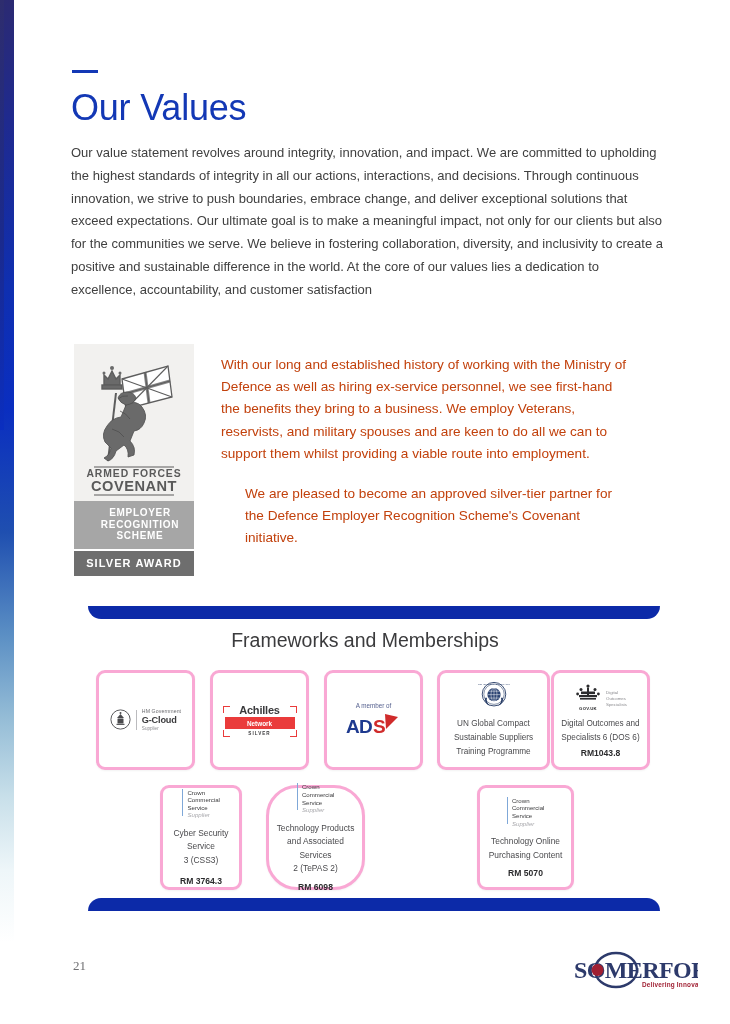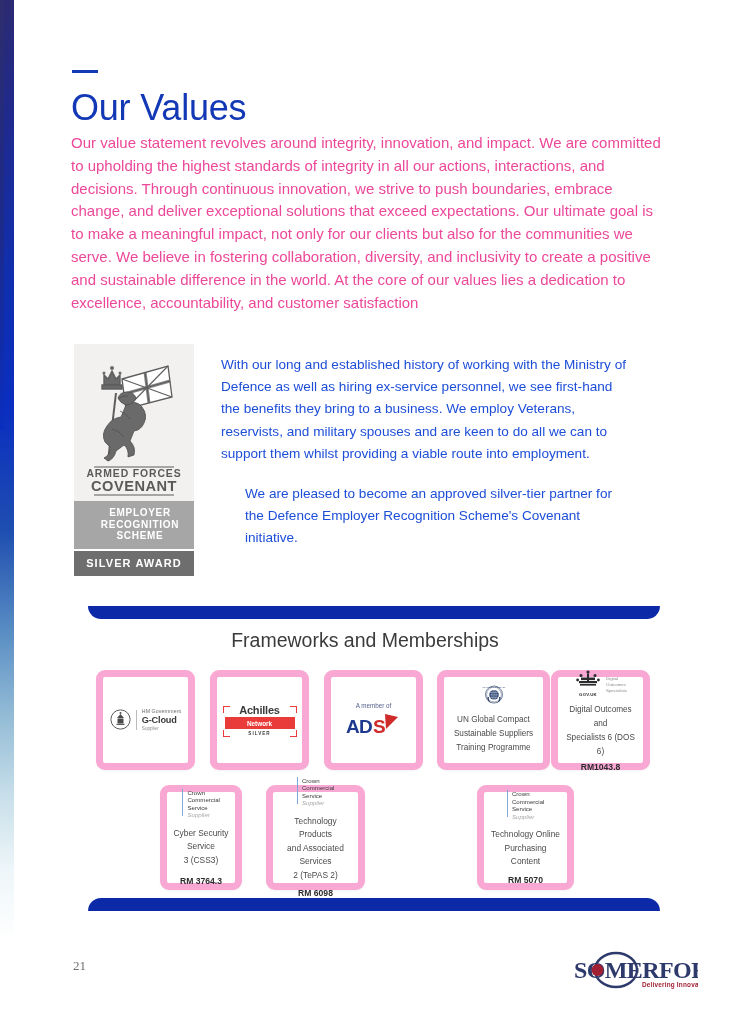--- a/index.html
+++ b/index.html
@@ -43,24 +43,24 @@
     width: 26px; height: 3px; background: #1338b5;
   }
   #page-title {
     position: absolute; left: 71px; top: 88px;
     font-size: 36px; font-weight: 400; color: #1338b5;
     letter-spacing: -0.2px; line-height: 1.1;
   }
 
   
   #intro {
-    position: absolute; left: 71px; top: 132px;
+    position: absolute; left: 71px; top: 142px;
     width: 594px;
-    font-size: 15px; line-height: 22.8px;
-    color: #ec4899;
+    font-size: 13px; line-height: 22.8px;
+    color: #404040;
   }
 
   
   #covenant-badge {
     position: absolute; left: 74px; top: 344px;
     width: 120px; height: 224px;
     background: #ffffff;
   }
   .badge-main {
     width: 120px; height: 157px;
@@ -74,21 +74,21 @@
     padding: 6px 0 7px 12px;
   }
   .badge-band.silver {
     background: #6e6e6e; padding: 7px 0; margin-top: 2px;
     font-size: 11px; letter-spacing: 1.1px;
   }
 
   #covenant-text {
     position: absolute; left: 221px; top: 354px;
     width: 410px;
-    font-size: 13.6px; line-height: 22.2px; color: #1d4ed8;
+    font-size: 13.6px; line-height: 22.2px; color: #c2410c;
   }
   #covenant-text p + p { margin-top: 18px; margin-left: 24px; }
 
   
   #fw-top-bar {
     position: absolute; left: 88px; top: 606px;
     width: 572px; height: 13px;
     background: #0c2aa8;
     border-radius: 0 0 14px 14px;
   }
@@ -99,21 +99,21 @@
     border-radius: 14px 14px 0 0;
   }
   #fw-heading {
     position: absolute; left: 0; top: 629px; width: 730px;
     text-align: center; font-size: 19.5px; color: #3b3b3d; font-weight: 400;
   }
 
   .card {
     position: absolute;
     background: #ffffff;
-    border: 7px solid #f9a8d4;
+    border: 3px solid #f9a8d4;
     border-radius: 9px;
     box-shadow: 0 1px 2px rgba(0,0,0,0.05);
     display: flex; flex-direction: column;
     align-items: center; justify-content: center;
     padding: 8px 6px;
   }
   .card .cap {
     font-size: 8.4px; color: #4a4a4d; text-align: center;
     line-height: 13.5px;
   }
@@ -124,21 +124,21 @@
 
   
   #card-gcloud   { left: 96px;  top: 670px; width: 99px;  height: 100px; }
   #card-achilles { left: 210px; top: 670px; width: 99px;  height: 100px; }
   #card-ads      { left: 324px; top: 670px; width: 99px;  height: 100px; }
   #card-ungc     { left: 437px; top: 670px; width: 113px;  height: 100px; }
   #card-dos      { left: 551px; top: 670px; width: 99px;  height: 100px; }
 
   
   #card-css3   { left: 160px; top: 785px; width: 82px;  height: 105px; }
-  #card-tepas  { left: 266px; top: 785px; width: 99px;  height: 105px; }
+  #card-tepas  { left: 266px; top: 785px; width: 99px;  height: 105px; border-radius: 31px; }
   #card-back   { left: 381px; top: 785px; width: 97px;  height: 105px; }
   #card-online { left: 477px; top: 785px; width: 97px;  height: 105px; }
 
   
   .gcloud-wrap { display: flex; align-items: center; gap: 5px; }
   .gcloud-txt { line-height: 1.15; }
   .gcloud-txt .l1 { font-size: 5.2px; color: #6c6c70; letter-spacing: .1px;}
   .gcloud-txt .l2 { font-size: 9.2px; color: #3a3a3c; font-weight: bold; letter-spacing: -.2px;}
   .gcloud-txt .l3 { font-size: 4.6px; color: #8a8a8e; }
   .gcloud-bar { width: 1px; height: 20px; background: #bbbbbe; }

